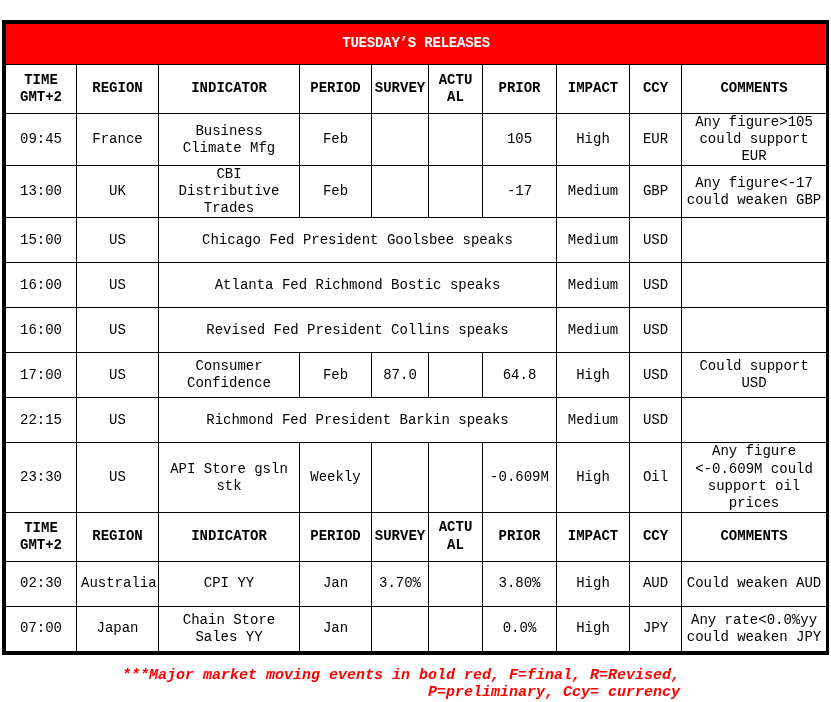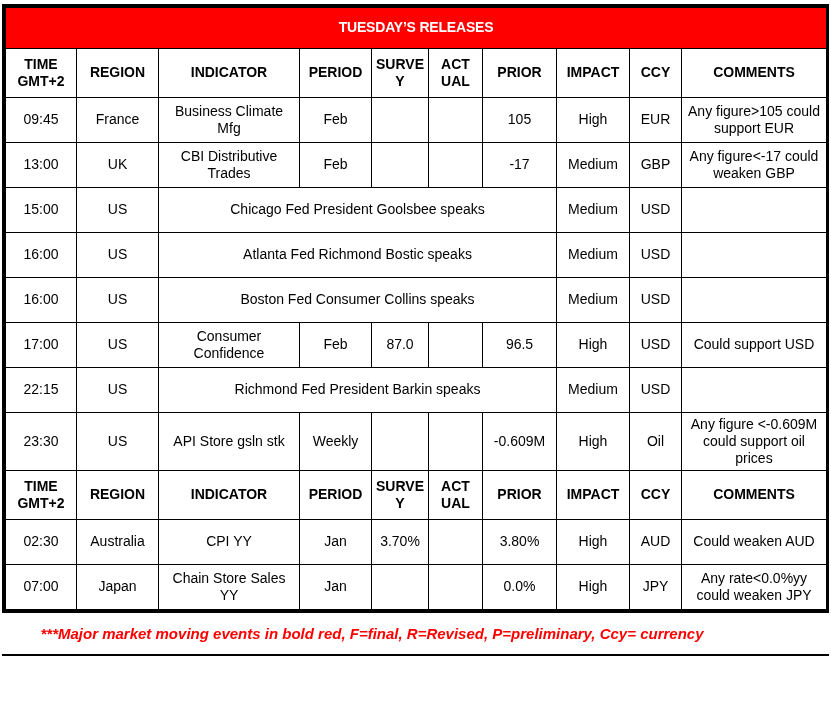--- a/index.html
+++ b/index.html
@@ -10,21 +10,21 @@
     --footnote-color:#ff0000;
   }
   *{box-sizing:border-box;}
   html,body{margin:0;padding:0;}
   body{
     width:831px;height:702px;overflow:hidden;
     background:#ffffff;
     font-family:"Liberation Sans","DejaVu Sans",sans-serif;
     color:#000;
   }
-  .page{width:831px;height:702px;padding-top:4px;}
+  .page{width:831px;height:702px;padding-top:20px;font-family:Liberation Mono, monospace;}
   .sheet{
     margin-left:2px;
     width:827px;
     border:3px solid var(--border-color);
   }
   table.cal{
     table-layout:fixed;
     width:821px;
     border-collapse:collapse;
     background:var(--cell-bg);
@@ -51,26 +51,25 @@
   tr.r{height:45px;}
   tr.r-tall{height:58px;}
   .hw{display:inline-block;word-break:break-all;line-height:1.25;}
   .hw-survey{width:52px;}
   .hw-actual{width:37px;}
   td.c-ind{padding:0 7px;}
   td.c-com{padding:0 9px;}
   .footnote{
     margin-top:12px;
     width:680px;
-    text-align:center;
+    text-align:right;
     color:var(--footnote-color);
     font-weight:bold;
     font-style:italic;
     font-size:15px;
-    margin-left:32px;
   }
   .bottom-rule{
     margin:12px 2px 0 2px;
     border-top:2px solid var(--border-color);
     height:0;
   }
 </style>
 </head>
 <body>
 
@@ -148,34 +147,34 @@
           <td>US</td>
           <td colspan="5">Atlanta Fed Richmond Bostic speaks</td>
           <td>Medium</td>
           <td>USD</td>
           <td class="c-com"></td>
         </tr>
 
         <tr class="r">
           <td>16:00</td>
           <td>US</td>
-          <td colspan="5">Boston Fed Consumer Collins speaks</td>
+          <td colspan="5">Revised Fed President Collins speaks</td>
           <td>Medium</td>
           <td>USD</td>
           <td class="c-com"></td>
         </tr>
 
         <tr class="r">
           <td>17:00</td>
           <td>US</td>
           <td class="c-ind">Consumer Confidence</td>
           <td>Feb</td>
           <td>87.0</td>
           <td></td>
-          <td>96.5</td>
+          <td>64.8</td>
           <td>High</td>
           <td>USD</td>
           <td class="c-com">Could support USD</td>
         </tr>
 
         <tr class="r">
           <td>22:15</td>
           <td>US</td>
           <td colspan="5">Richmond Fed President Barkin speaks</td>
           <td>Medium</td>

